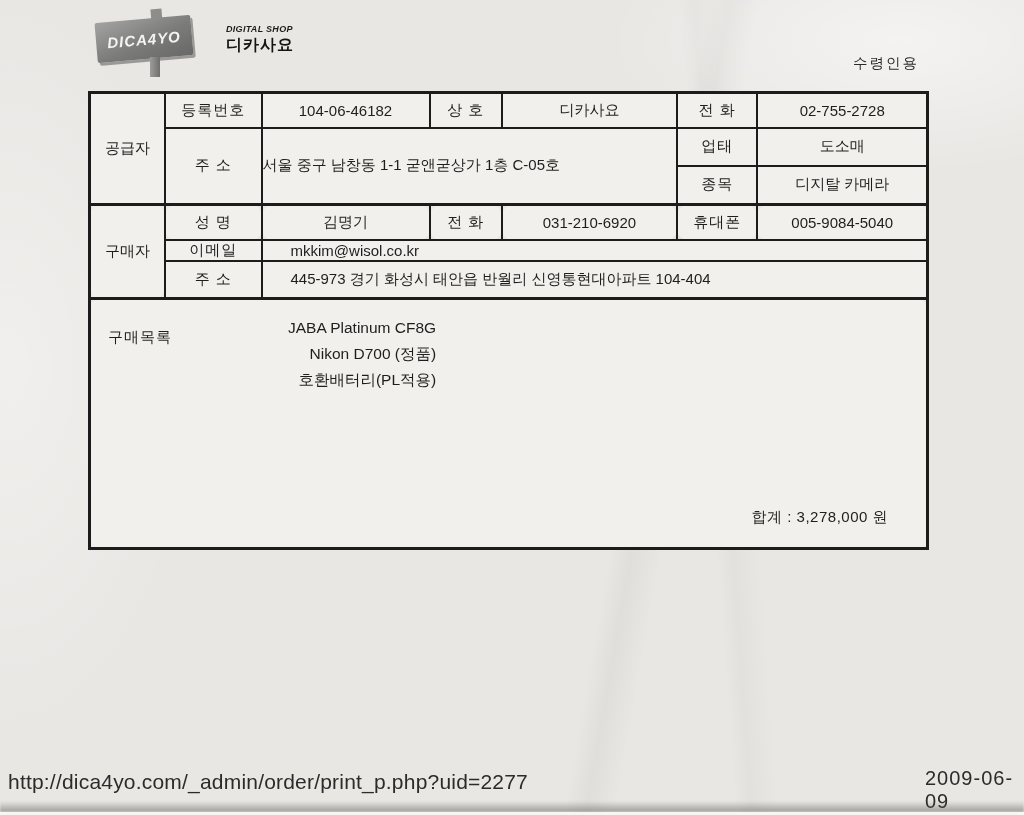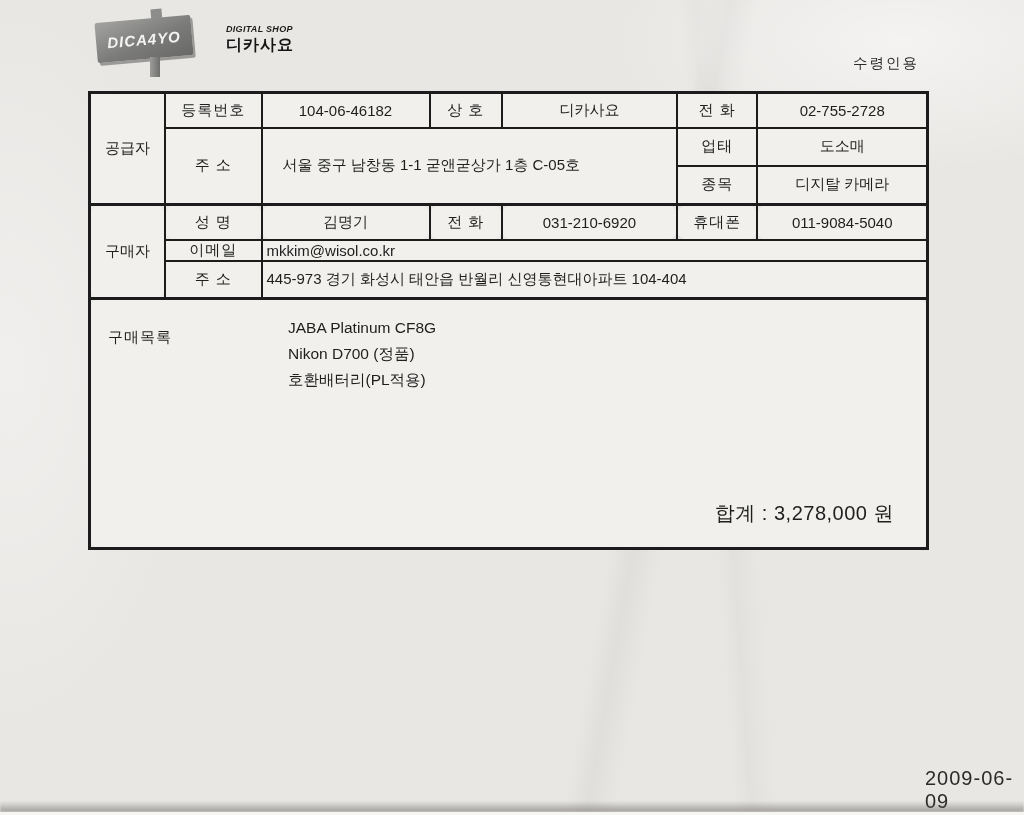--- a/index.html
+++ b/index.html
@@ -36,29 +36,29 @@
   table.receipt {
     position:absolute; left:88px; top:91px; width:841px;
     border-collapse:collapse; table-layout:fixed;
     border:3px solid #1c1c1c;
   }
   .receipt td {
     border:2px solid #1c1c1c; background:#f1f0ed;
     font-size:15px; color:#1e1e1e; text-align:center;
     padding:0; overflow:hidden; white-space:nowrap;
   }
-  .receipt td.left { text-align:left; padding-left:4px; }
-  .receipt td.addr1 { text-align:left; padding-left:20px; }
+  .receipt td.left { text-align:left; padding-left:28px; }
+  .receipt td.addr1 { text-align:left; }
   .receipt tr.sec td { border-top:3px solid #1c1c1c;border-radius:11px; }
   .receipt td.lbl { letter-spacing:1px; }
   .listcell { position:relative; }
   .list-label { position:absolute; left:17px; top:28px; font-size:15px; letter-spacing:1px; }
-  .items { position:absolute; left:197px; top:15px; text-align:left; }
+  .items { position:absolute; left:197px; top:15px; text-align:right; }
   .items div { font-size:15.5px; line-height:26px; white-space:nowrap; }
-  .total { position:absolute; right:32px; bottom:20px; font-size:20px; letter-spacing:.5px; }
+  .total { position:absolute; right:38px; bottom:20px; font-size:15px; letter-spacing:.5px; }
   
   .url  { position:absolute; left:8px;  top:770px; font-size:21px; color:#2b2b2b; letter-spacing:.2px; }
   .date { position:absolute; left:886px; top:767px; font-size:20px; color:#2b2b2b; letter-spacing:1px;margin-left:39px; }
   
   .scan-bottom { position:absolute; left:0; bottom:3px; width:100%; height:11px;
     background:linear-gradient(to bottom, rgba(88,86,82,0), rgba(88,86,82,.5)); filter:blur(1px); }
   .scan-bottom-white { position:absolute; left:0; bottom:0; width:100%; height:3px; background:#f6f6f5; }
 </style>
 </head>
 <body>
@@ -107,21 +107,21 @@
       <td class="lbl">종목</td>
       <td>디지탈 카메라</td>
     </tr>
     <tr class="sec" style="height:35px">
       <td rowspan="3">구매자</td>
       <td class="lbl">성 명</td>
       <td>김명기</td>
       <td class="lbl">전 화</td>
       <td>031-210-6920</td>
       <td class="lbl">휴대폰</td>
-      <td>011-9084-5040</td>
+      <td>005-9084-5040</td>
     </tr>
     <tr style="height:20px">
       <td class="lbl">이메일</td>
       <td colspan="5" class="left">mkkim@wisol.co.kr</td>
     </tr>
     <tr style="height:38px">
       <td class="lbl">주 소</td>
       <td colspan="5" class="left">445-973 경기 화성시 태안읍 반월리 신영통현대아파트 104-404</td>
     </tr>
     <tr class="sec" style="height:250px">
@@ -131,17 +131,18 @@
           <div>JABA Platinum CF8G</div>
           <div>Nikon D700 (정품)</div>
           <div>호환배터리(PL적용)</div>
         </div>
         <div class="total">합계 : 3,278,000 원</div>
       </td>
     </tr>
   </tbody>
     </table>
 
+  <div class="url">http://dica4yo.com/_admin/order/print_p.php?uid=2277</div>
   <div class="date">2009-06-09</div>
 
   <div class="scan-bottom"></div>
   <div class="scan-bottom-white"></div>
 </div>
 
 </body></html>

